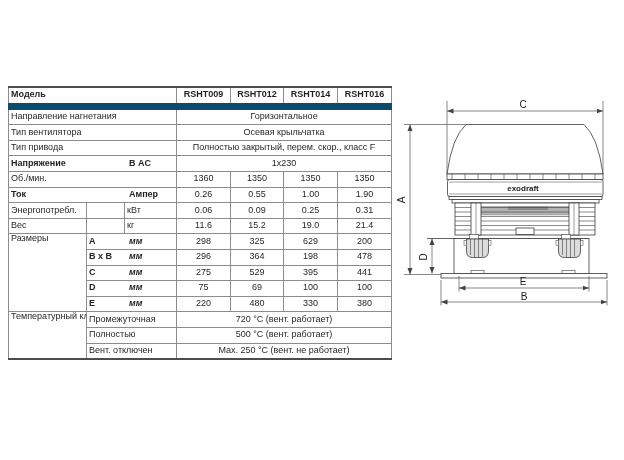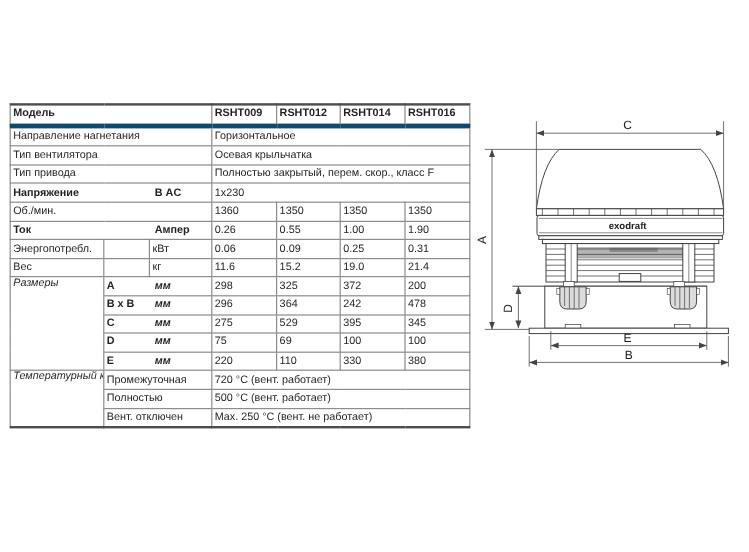--- a/index.html
+++ b/index.html
@@ -3,25 +3,25 @@
 <meta charset="utf-8">
 <style>
   html,body{margin:0;padding:0;background:#fff;}
   .page{position:relative;width:624px;height:460px;background:#fff;overflow:hidden;
         font-family:"Liberation Sans",sans-serif;color:#231f20;}
   
   table.spec{position:absolute;left:8px;top:86px;width:383px;border-collapse:collapse;
              table-layout:fixed;font-size:9px;line-height:1.1;color:#231f20;}
   table.spec{border:1px solid #8c8c8c;border-top:2px solid #4d4d4d;border-bottom:2px solid #4d4d4d;}
   table.spec td{border:1px solid #8c8c8c;height:14.6px;padding:0 2px;overflow:hidden;white-space:nowrap;}
-  tr.head td{border-bottom:4px solid #0c4a6e;}
+  tr.head td{border-bottom:7px solid #0c4a6e;}
   td.lbl{text-align:left;padding-left:4px;}
-  td.val{}
+  td.val{text-align:center;}
   td.rel{position:relative;font-weight:bold;}
-  td.top{vertical-align:top;padding-top:2px;white-space:normal;font-style:italic;}
+  td.top{vertical-align:top;padding-top:2px;white-space:normal;}
   td.wrap{white-space:normal;}
   .b{font-weight:bold;}
   .it{font-style:italic;}
   span.unit{position:absolute;left:120px;top:50%;transform:translateY(-50%);}
   span.unit2{position:absolute;left:42px;top:50%;transform:translateY(-50%);}
   
   svg.diagram{position:absolute;left:395px;top:88px;}
   .dimtxt{font-family:"Liberation Sans",sans-serif;font-size:10px;fill:#222;}
   .brandtxt{font-family:"Liberation Sans",sans-serif;font-size:8px;font-weight:bold;fill:#222;}
 </style>
@@ -113,60 +113,60 @@
     </tr>
 
     <tr>
       <td rowspan="5" class="lbl top">Размеры</td>
       <td colspan="2" class="lbl rel">
         <span>A</span>
         <span class="unit2 it">мм</span>
       </td>
       <td class="val">298</td>
       <td class="val">325</td>
-      <td class="val">372</td>
+      <td class="val">629</td>
       <td class="val">200</td>
     </tr>
     <tr>
       <td colspan="2" class="lbl rel">
         <span>B x B</span>
         <span class="unit2 it">мм</span>
       </td>
       <td class="val">296</td>
       <td class="val">364</td>
-      <td class="val">242</td>
+      <td class="val">198</td>
       <td class="val">478</td>
     </tr>
     <tr>
       <td colspan="2" class="lbl rel">
         <span>C</span>
         <span class="unit2 it">мм</span>
       </td>
       <td class="val">275</td>
       <td class="val">529</td>
       <td class="val">395</td>
-      <td class="val">345</td>
+      <td class="val">441</td>
     </tr>
     <tr>
       <td colspan="2" class="lbl rel">
         <span>D</span>
         <span class="unit2 it">мм</span>
       </td>
       <td class="val">75</td>
       <td class="val">69</td>
       <td class="val">100</td>
       <td class="val">100</td>
     </tr>
     <tr>
       <td colspan="2" class="lbl rel">
         <span>E</span>
         <span class="unit2 it">мм</span>
       </td>
       <td class="val">220</td>
-      <td class="val">110</td>
+      <td class="val">480</td>
       <td class="val">330</td>
       <td class="val">380</td>
     </tr>
 
     <tr>
       <td rowspan="3" class="lbl top wrap">Температурный класс</td>
       <td colspan="2" class="lbl">Промежуточная</td>
       <td colspan="4" class="val">720 °C (вент. работает)</td>
     </tr>
     <tr>

